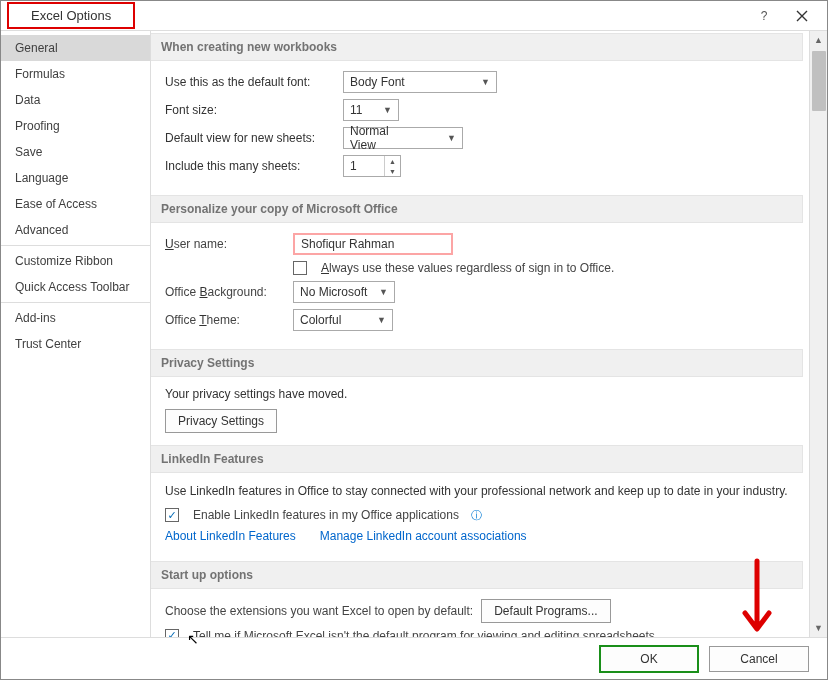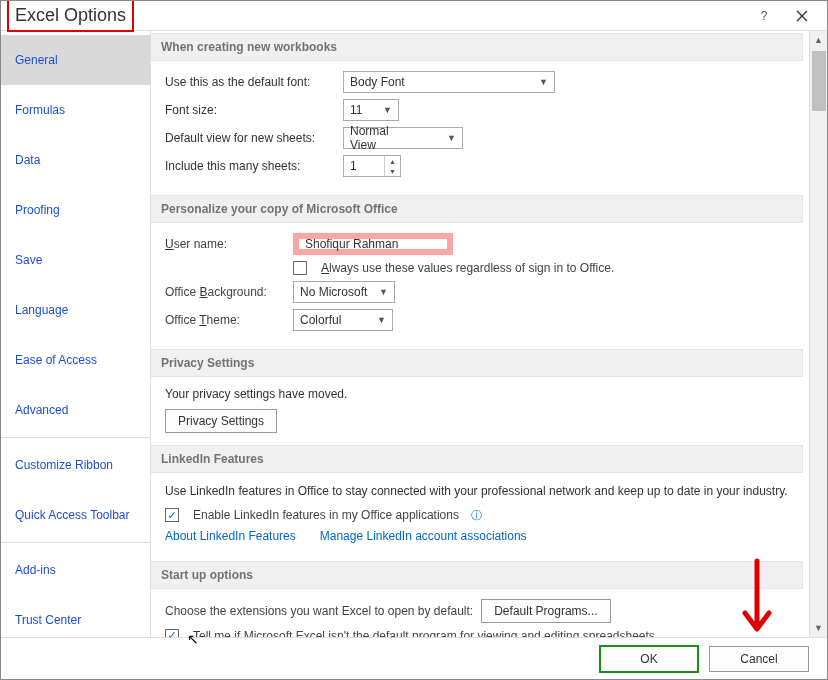--- a/index.html
+++ b/index.html
@@ -1,46 +1,46 @@
 <!DOCTYPE html>
 <html><head>
 <meta charset="utf-8">
 <style>
 * { box-sizing: border-box; margin: 0; padding: 0; font-family: "Segoe UI", Tahoma, sans-serif; font-size: 12px; color: #333; }
 body { background: #fff; width: 828px; height: 680px; position: relative; border: 1px solid #888; }
 .titlebar { height: 30px; display: flex; align-items: center; padding: 0 6px; border-bottom: 1px solid #ddd; }
-.titlebar .title { flex: 0 0 auto; border: 2px solid #d00; padding: 4px 6px; font-size: 18px; }
+.titlebar .title { flex: 0 0 auto; border: 2px solid #d00; padding: 4px 22px; font-size: 13px; }
 .titlebar .spacer { flex: 1; }
 .titlebar .tbtn { width: 38px; height: 28px; display: flex; align-items: center; justify-content: center; color: #555; }
 .dialog-body { display: flex; height: 606px; }
 .sidebar { width: 150px; border-right: 1px solid #ddd; padding-top: 4px; }
-.side-item { padding: 18px 14px; color: #1d4ed8; cursor: pointer; }
+.side-item { padding: 6px 14px; color: #404040; cursor: pointer; }
 .side-item.selected { background: #d9d9d9; }
 .side-sep { border-top: 1px solid #ddd; margin: 2px 0; }
 .content-wrap { flex: 1; position: relative; }
 .content { position: absolute; inset: 0 18px 0 0; overflow: hidden; background: #fff; padding-right: 6px; }
 .scrollbar { position: absolute; right: 0; top: 0; bottom: 0; width: 18px; background: #f0f0f0; border-left: 1px solid #ddd; display: flex; flex-direction: column; align-items: center; }
 .scrollbar .arrow { height: 18px; width: 100%; display: flex; align-items: center; justify-content: center; color: #666; font-size: 9px; }
 .scrollbar .thumb { width: 14px; height: 60px; background: #c0c0c0; margin-top: 2px; border-radius: 1px; }
 .section-h { background: #f0f0f0; border: 1px solid #e4e4e4; border-left: none; padding: 6px 10px; font-weight: 600; color: #737373; margin-top: 2px; }
 .section-body { padding: 10px 14px; }
 .row { display: flex; align-items: center; margin-bottom: 6px; gap: 8px; }
 .row label { color: #444; }
 .lbl1 { width: 170px; }
 .select { border: 1px solid #aaa; height: 22px; display: flex; align-items: center; padding: 0 6px; background: #fff; position: relative; }
 .select .caret { margin-left: auto; font-size: 9px; color: #555; }
-.select.w1 { width: 212px; justify-content: center; }
+.select.w1 { width: 154px; justify-content: center; }
 .select.w2 { width: 56px; }
 .select.w3 { width: 120px; gap: 31px; }
 .select.w4 { width: 100px; }
 .select.w5 { width: 102px; }
 .spinner { border: 1px solid #aaa; height: 22px; width: 58px; display: flex; align-items: center; padding-left: 6px; background: #fff; position: relative; }
 .spinner .spin { position: absolute; right: 0; top: 0; bottom: 0; width: 16px; display: flex; flex-direction: column; border-left: 1px solid #ccc; }
 .spinner .spin div { flex:1; display:flex; align-items:center; justify-content:center; font-size:7px; color:#555; }
-.textin { border: 6px solid #fca5a5; height: 22px; width: 160px; padding: 0 6px; background:#fff; display:flex; align-items:center; }
+.textin { border: 2px solid #fca5a5; height: 22px; width: 160px; padding: 0 6px; background:#fff; display:flex; align-items:center; }
 .chk { width: 14px; height: 14px; border: 1px solid #666; display: inline-flex; align-items:center; justify-content:center; margin-right: 6px; font-size: 11px; color:#0069b5; background:#fff; flex-shrink:0; }
 .link { color: #0066cc; cursor: pointer; }
 .u { text-decoration: underline; }
 .btn { border: 1px solid #999; background: #fdfdfd; padding: 4px 12px; cursor: pointer; }
 .info-icon { color:#0078d4; font-size:11px; margin-left:4px; }
 .footer { position: absolute; left: 0; right: 0; bottom: 0; height: 42px; border-top: 1px solid #ddd; display: flex; align-items: center; justify-content: flex-end; padding-right: 18px; gap: 10px; background:#fff; }
 .footer .btn { width: 100px; text-align:center; padding:5px 0; }
 .btn.ok { border: 2px solid #1a8f1a; }
 .annot-arrow { position:absolute; right:52px; top:556px; pointer-events:none; }
 .annot-arrow svg { width:36px; height:96px; }

